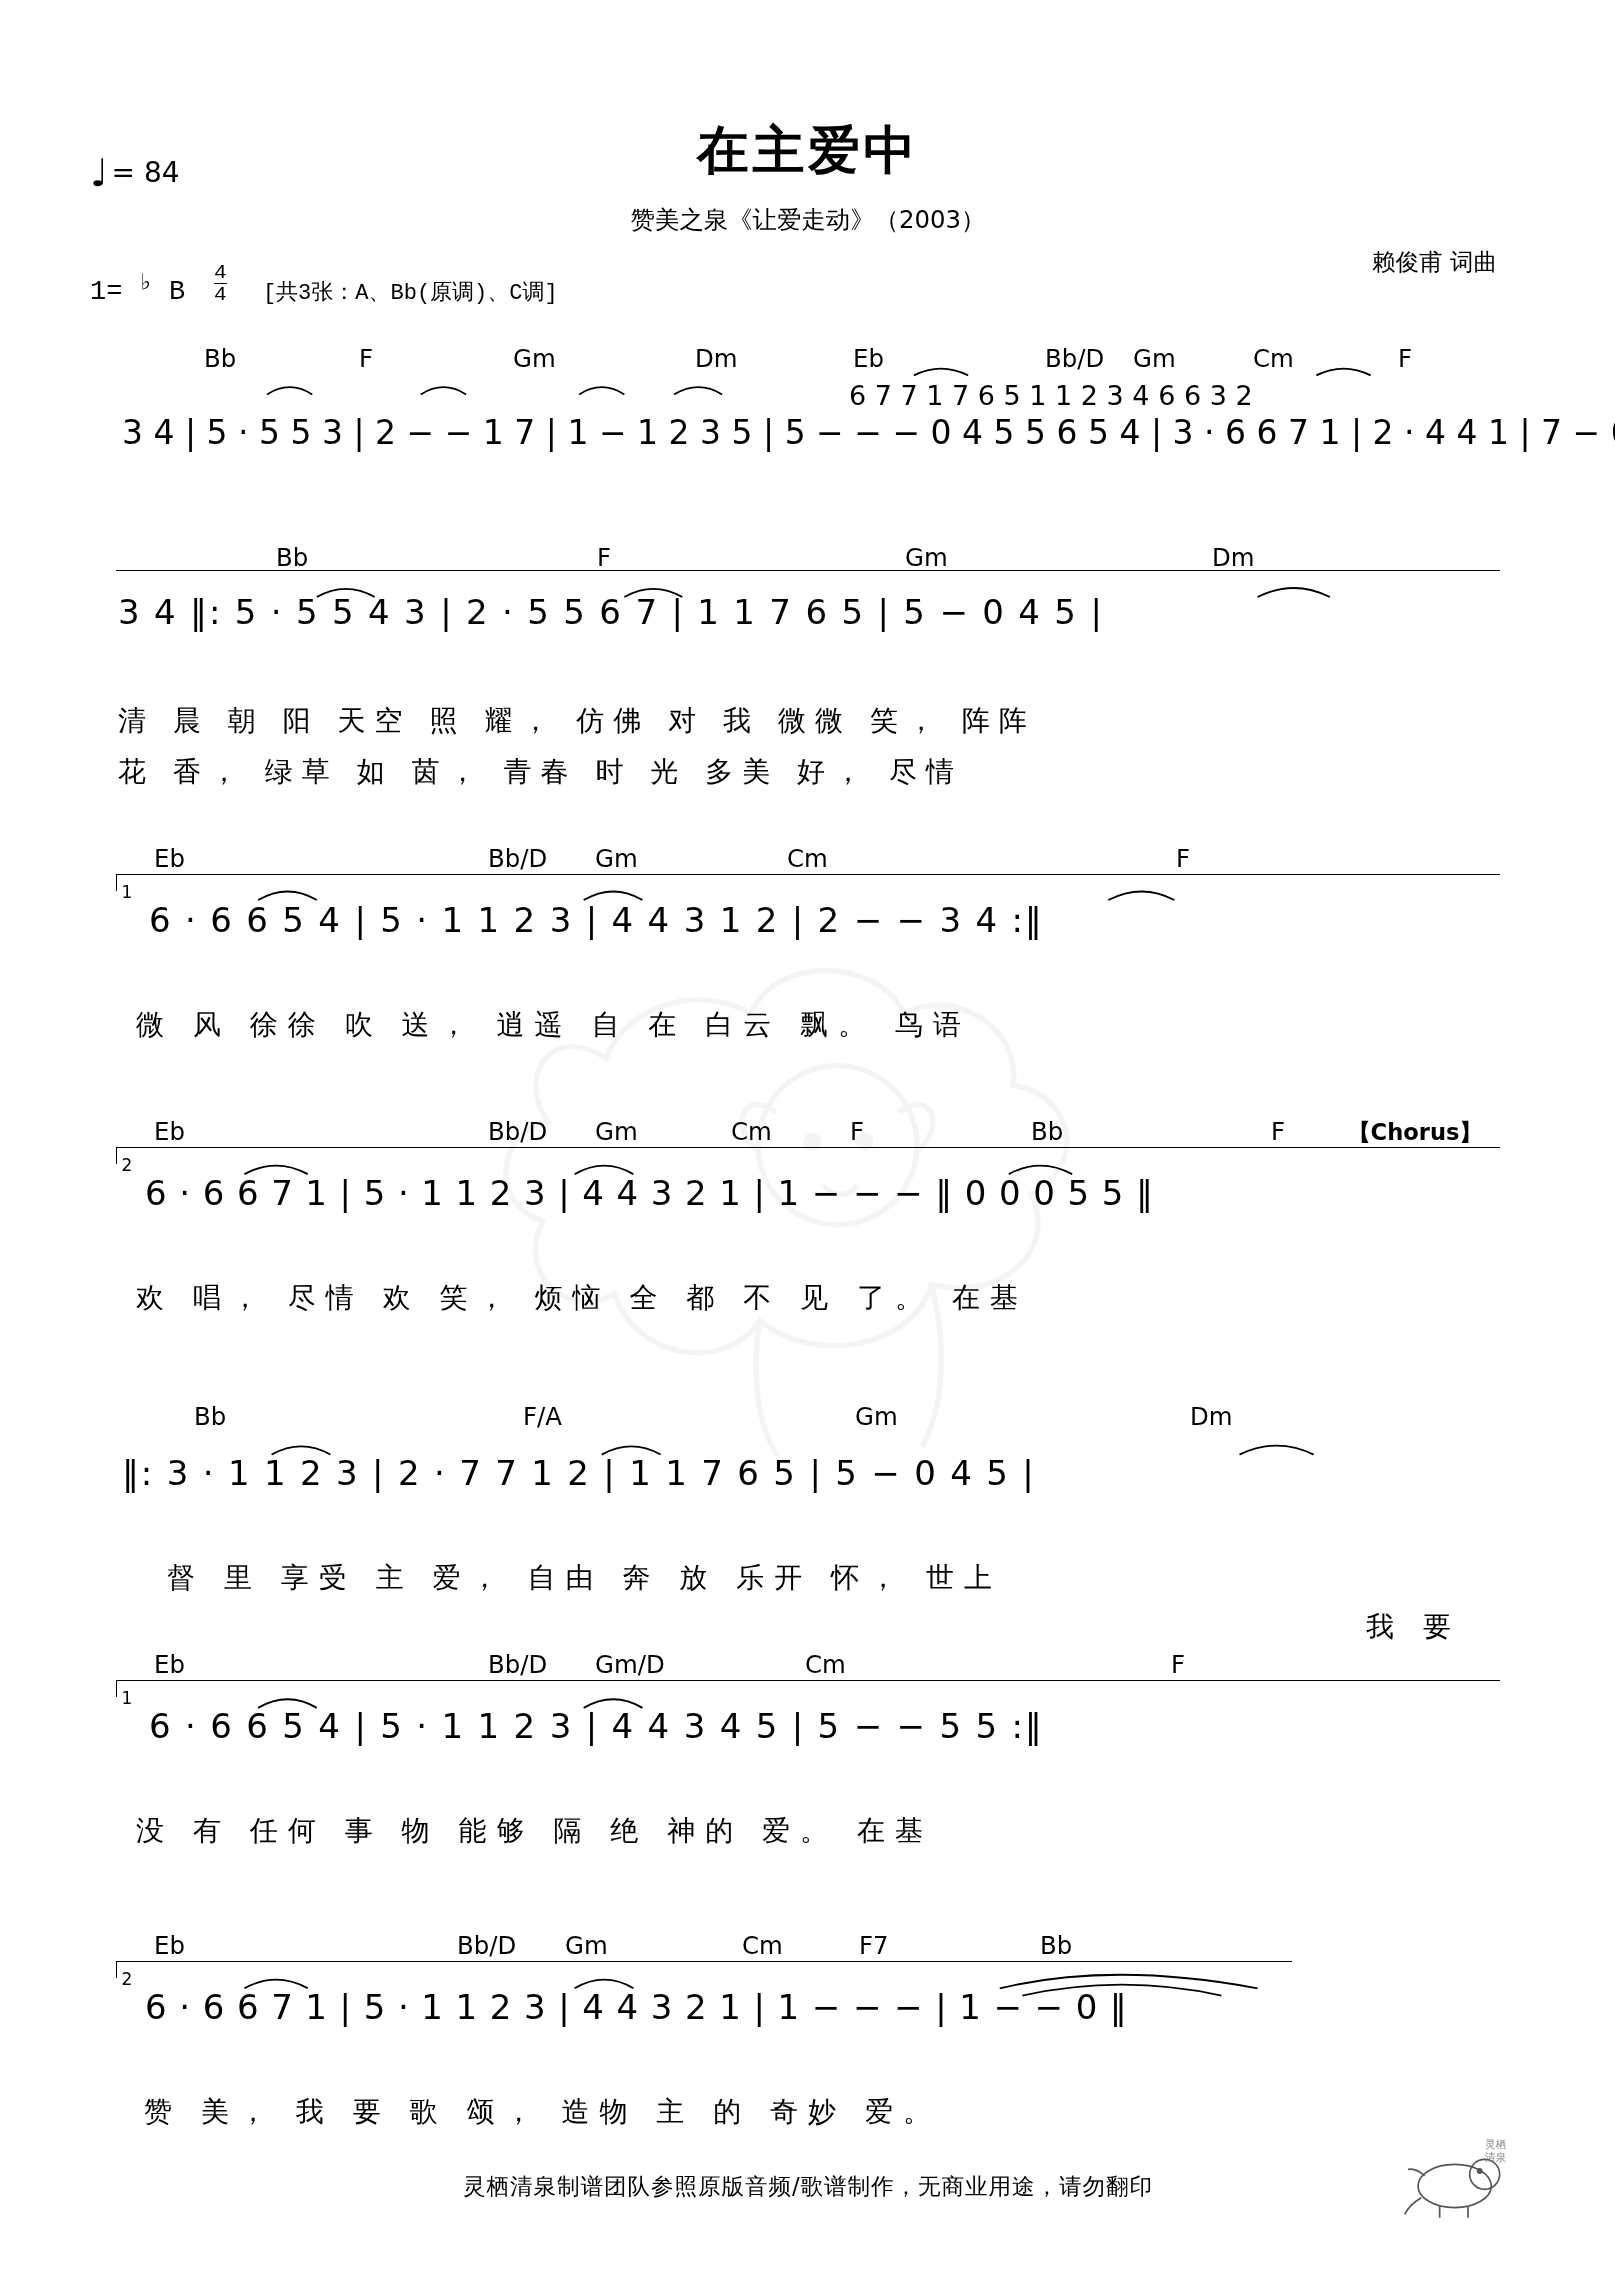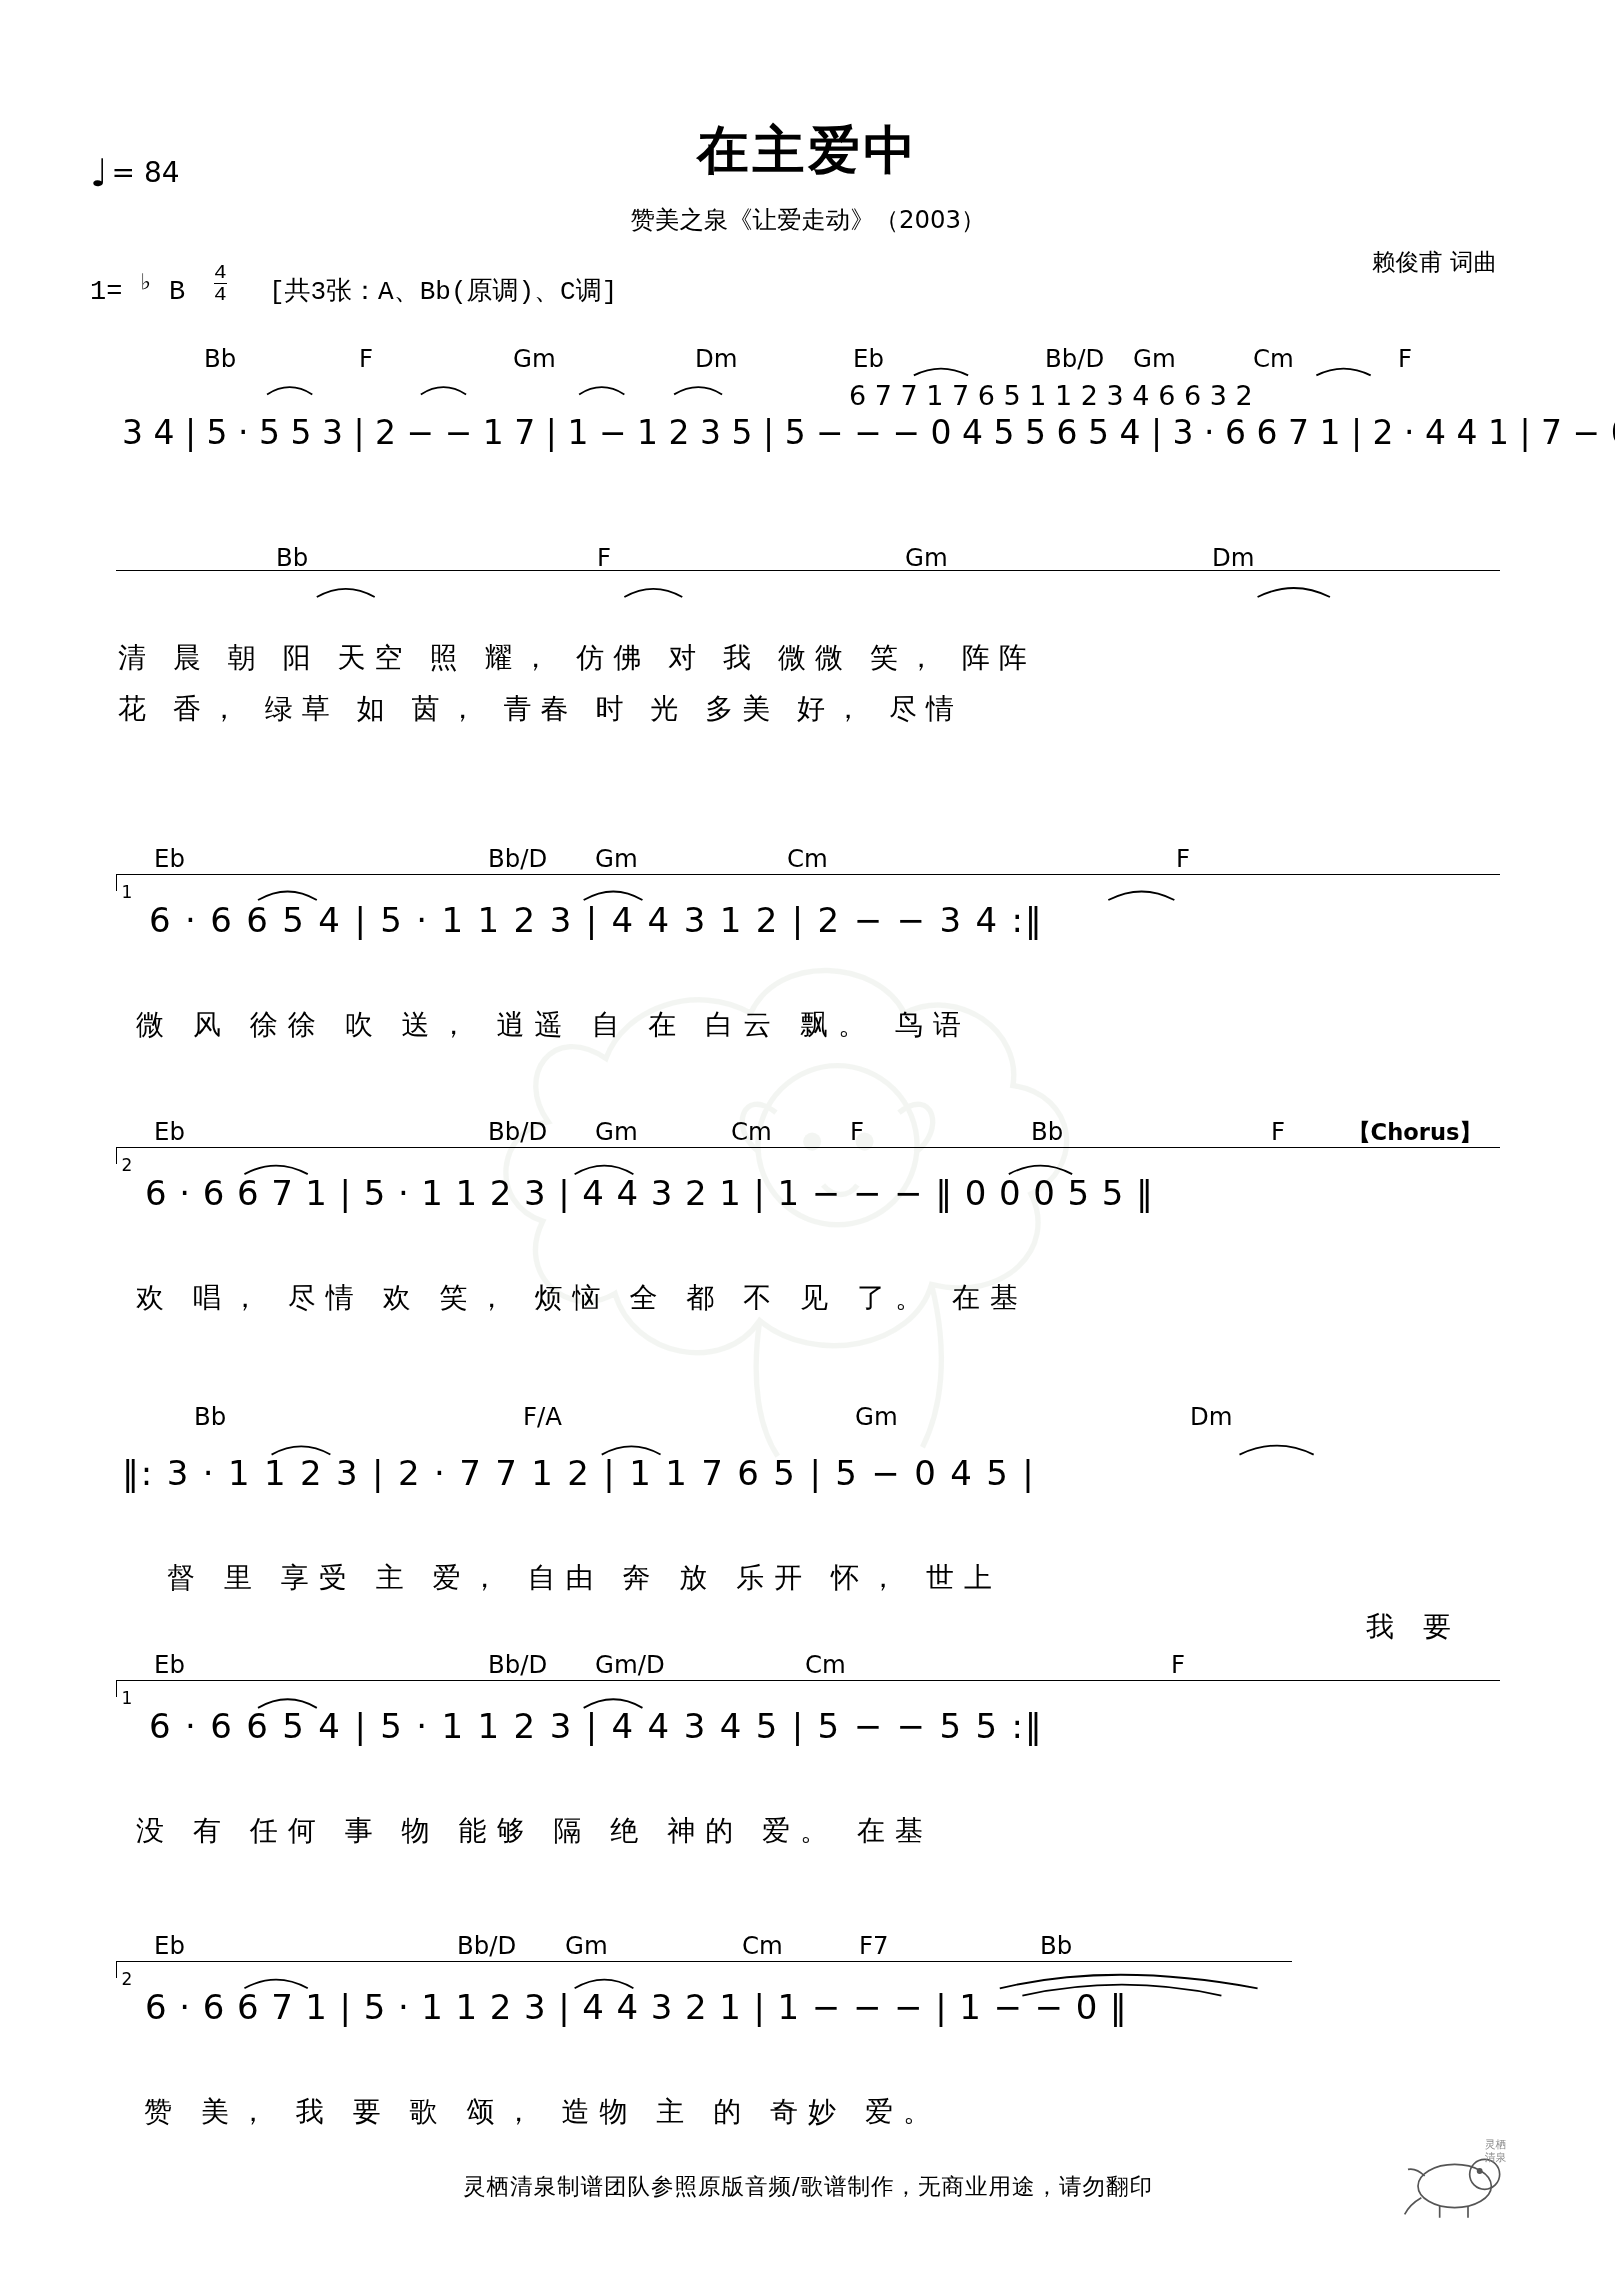--- a/index.html
+++ b/index.html
@@ -88,22 +88,22 @@
   }
   .keysig .meter {
     display: inline-block;
     vertical-align: -1.8px;
     margin: 0 9px 0 12.7px;
     font-size: 21px;
     line-height: 1.02;
     text-align: center;
   }
   .keysig .note {
-    font-size: 26px;
-    margin-left: 17px;
+    font-size: 22px;
+    margin-left: 11px;
   }
 
   
   .system {
     position: absolute;
     left: 0;
     width: 1616px;
   }
   .chords {
     position: relative;
@@ -253,20 +253,23 @@
   </div>
 
   <div class="system" style="top:543px;">
     <div class="hline" style="left:116px; top:27px; width:1384px;"></div>
     <div class="chords" style="height:40px;">
       <div class="chord" style="left:276px;">Bb</div>
       <div class="chord" style="left:597px;">F</div>
       <div class="chord" style="left:905px;">Gm</div>
       <div class="chord" style="left:1212px;">Dm</div>
     </div>
+    <div class="notes" style="height:63px;">
+      <div class="nrow" style="left:118px; top:9px; font-size:34px; letter-spacing:1.8px;">3 4  ‖: 5 ·    5 5   4 3 | 2 ·   5 5   6 7 | 1   1   7 6   5 | 5  −  0   4 5 |</div>
+    </div>
     <div style="position:relative;">
       <div class="lyric" style="left:118px; top:56px; letter-spacing:9px;">清 晨   朝 阳   天空 照 耀，  仿佛 对 我 微微 笑，           阵阵</div>
       <div class="lyric" style="left:118px; top:107px; letter-spacing:9px;">花   香，  绿草 如 茵，  青春 时 光 多美 好，           尽情</div>
     </div>
   </div>
 
   <div class="system" style="top:849px;">
     <div class="hline" style="left:116px; top:25px; width:1384px;"></div>
     <div class="brack" style="left:116px; top:25px; width:38px;">
       <span>1</span>

